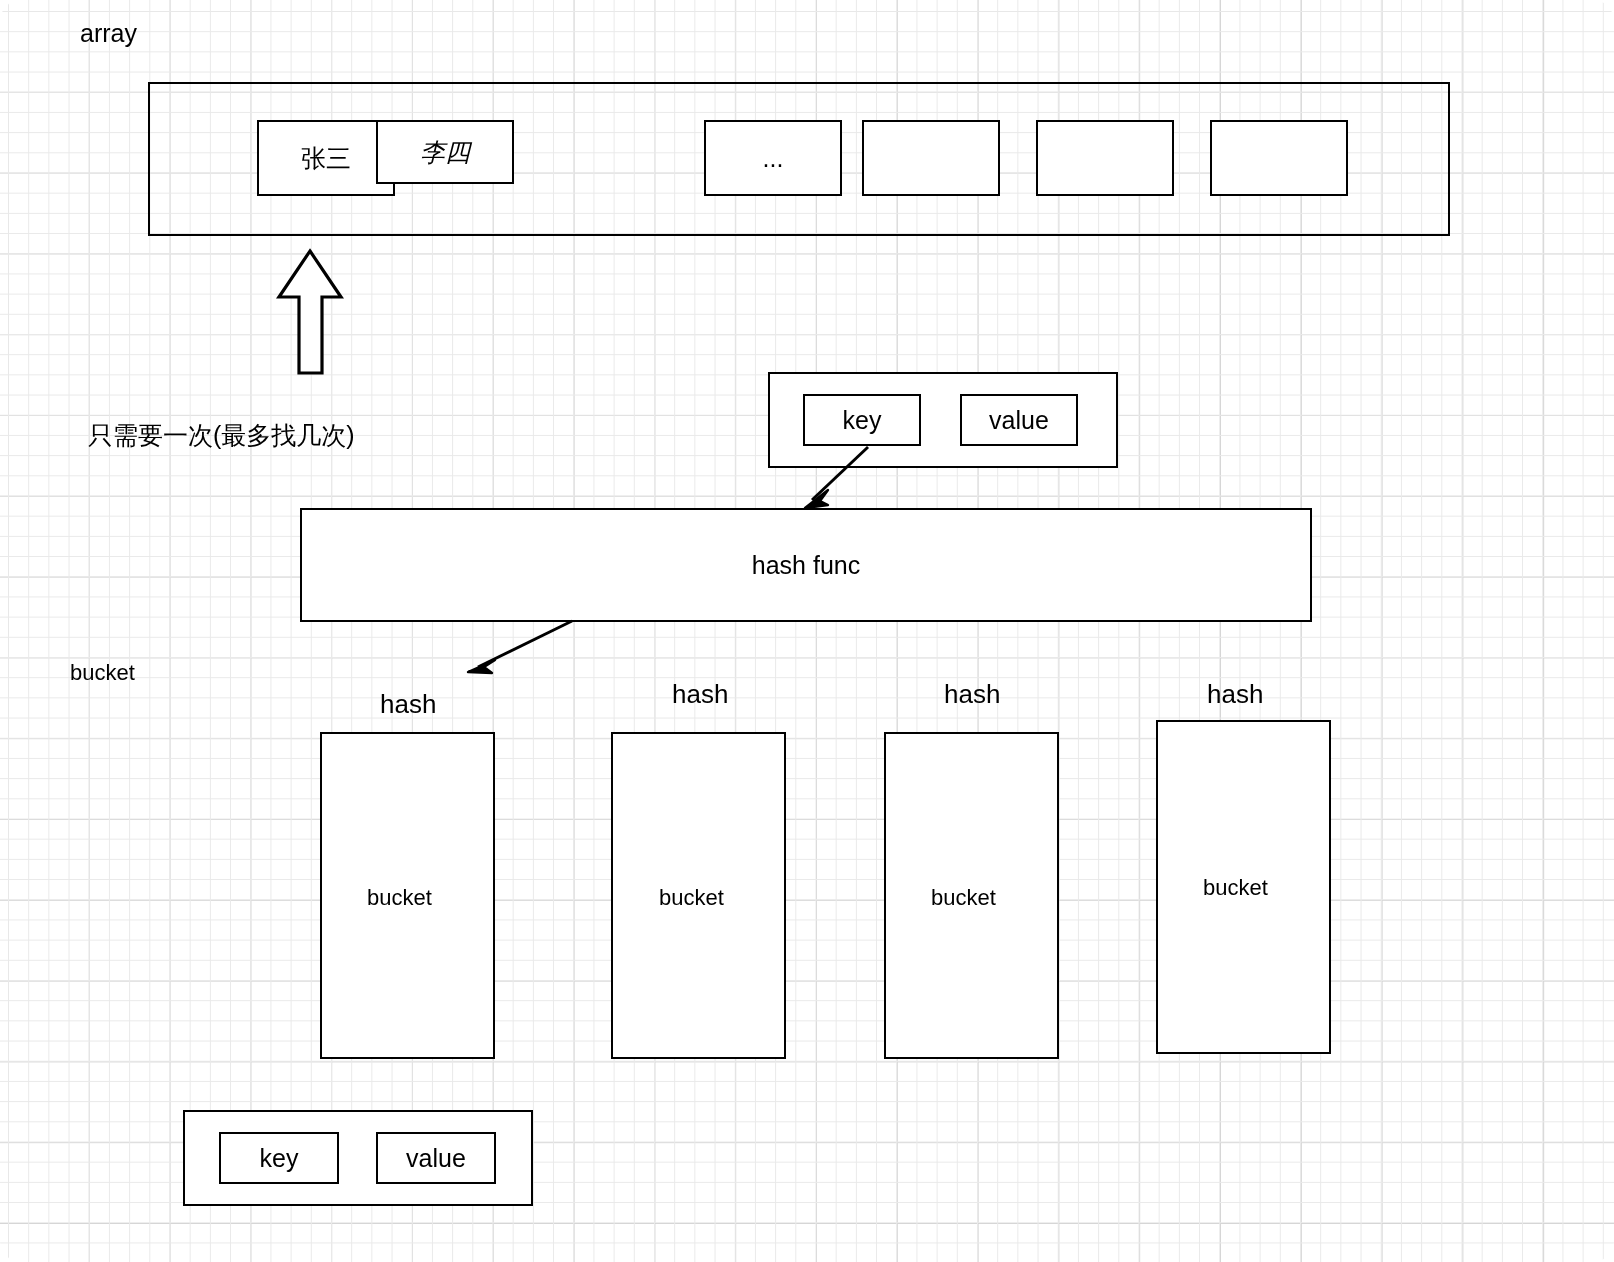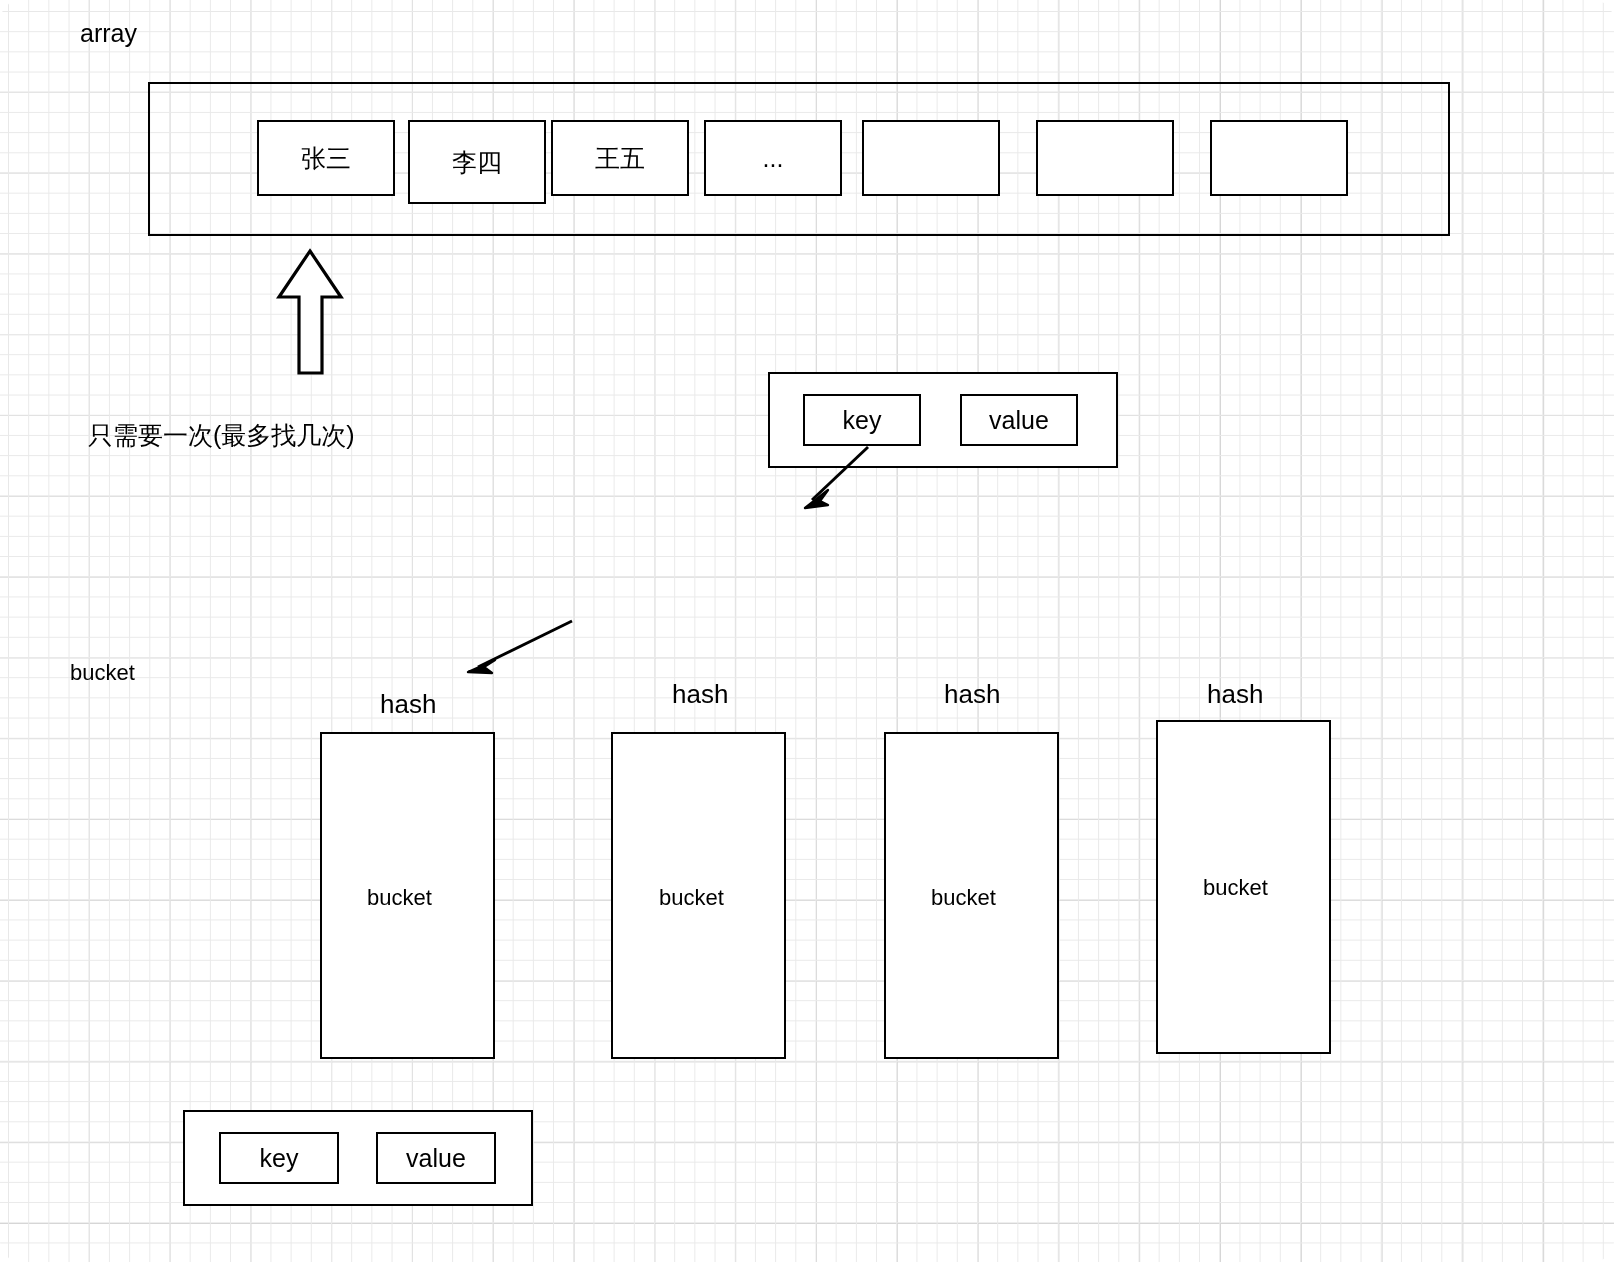--- a/index.html
+++ b/index.html
@@ -110,33 +110,33 @@
 </head>
 <body>
 
 <div id="canvas">
 
   <div class="lbl cn-lbl" style="left:80px; top:21px;">array</div>
 
   <div class="box" id="array-container" style="left:148px; top:82px; width:1302px; height:154px;"></div>
 
   <div class="cell cell-cn" style="left:257px; top:120px; width:138px; height:76px;">张三</div>
-  <div class="cell cell-cn" style="left:408px; top:120px; width:138px; height:84px;">李四</div>
-  <div class="cell cell-cn" style="left:551px; top:120px; width:138px; height:76px;">王五</div>
+  <div class="cell cell-cn" style="left:376px; top:120px; width:138px; height:64px;font-style:italic;">李四</div>
   <div class="cell cell-dots" style="left:704px; top:120px; width:138px; height:76px;">...</div>
   <div class="cell" style="left:862px; top:120px; width:138px; height:76px;"></div>
   <div class="cell" style="left:1036px; top:120px; width:138px; height:76px;"></div>
   <div class="cell" style="left:1210px; top:120px; width:138px; height:76px;"></div>
 
   <div class="lbl cn-lbl" style="left:88px; top:423px;">只需要一次(最多找几次)</div>
 
   <div class="kvbox" style="left:768px; top:372px; width:350px; height:96px;"></div>
   <div class="kvcell" style="left:803px; top:394px; width:118px; height:52px;">key</div>
   <div class="kvcell" style="left:960px; top:394px; width:118px; height:52px;">value</div>
 
+  <div class="wide-box" style="left:300px; top:508px; width:1012px; height:114px;">hash func</div>
 
   <div class="lbl corner-lbl" style="left:70px; top:662px;">bucket</div>
 
   <div class="lbl hash-lbl" style="left:380px; top:691px;">hash</div>
   <div class="lbl hash-lbl" style="left:672px; top:681px;">hash</div>
   <div class="lbl hash-lbl" style="left:944px; top:681px;">hash</div>
   <div class="lbl hash-lbl" style="left:1207px; top:681px;">hash</div>
 
   <div class="bucket-box" style="left:320px; top:732px; width:175px; height:327px;"></div>
   <div class="bucket-text" style="left:367px; top:885px;">bucket</div>

